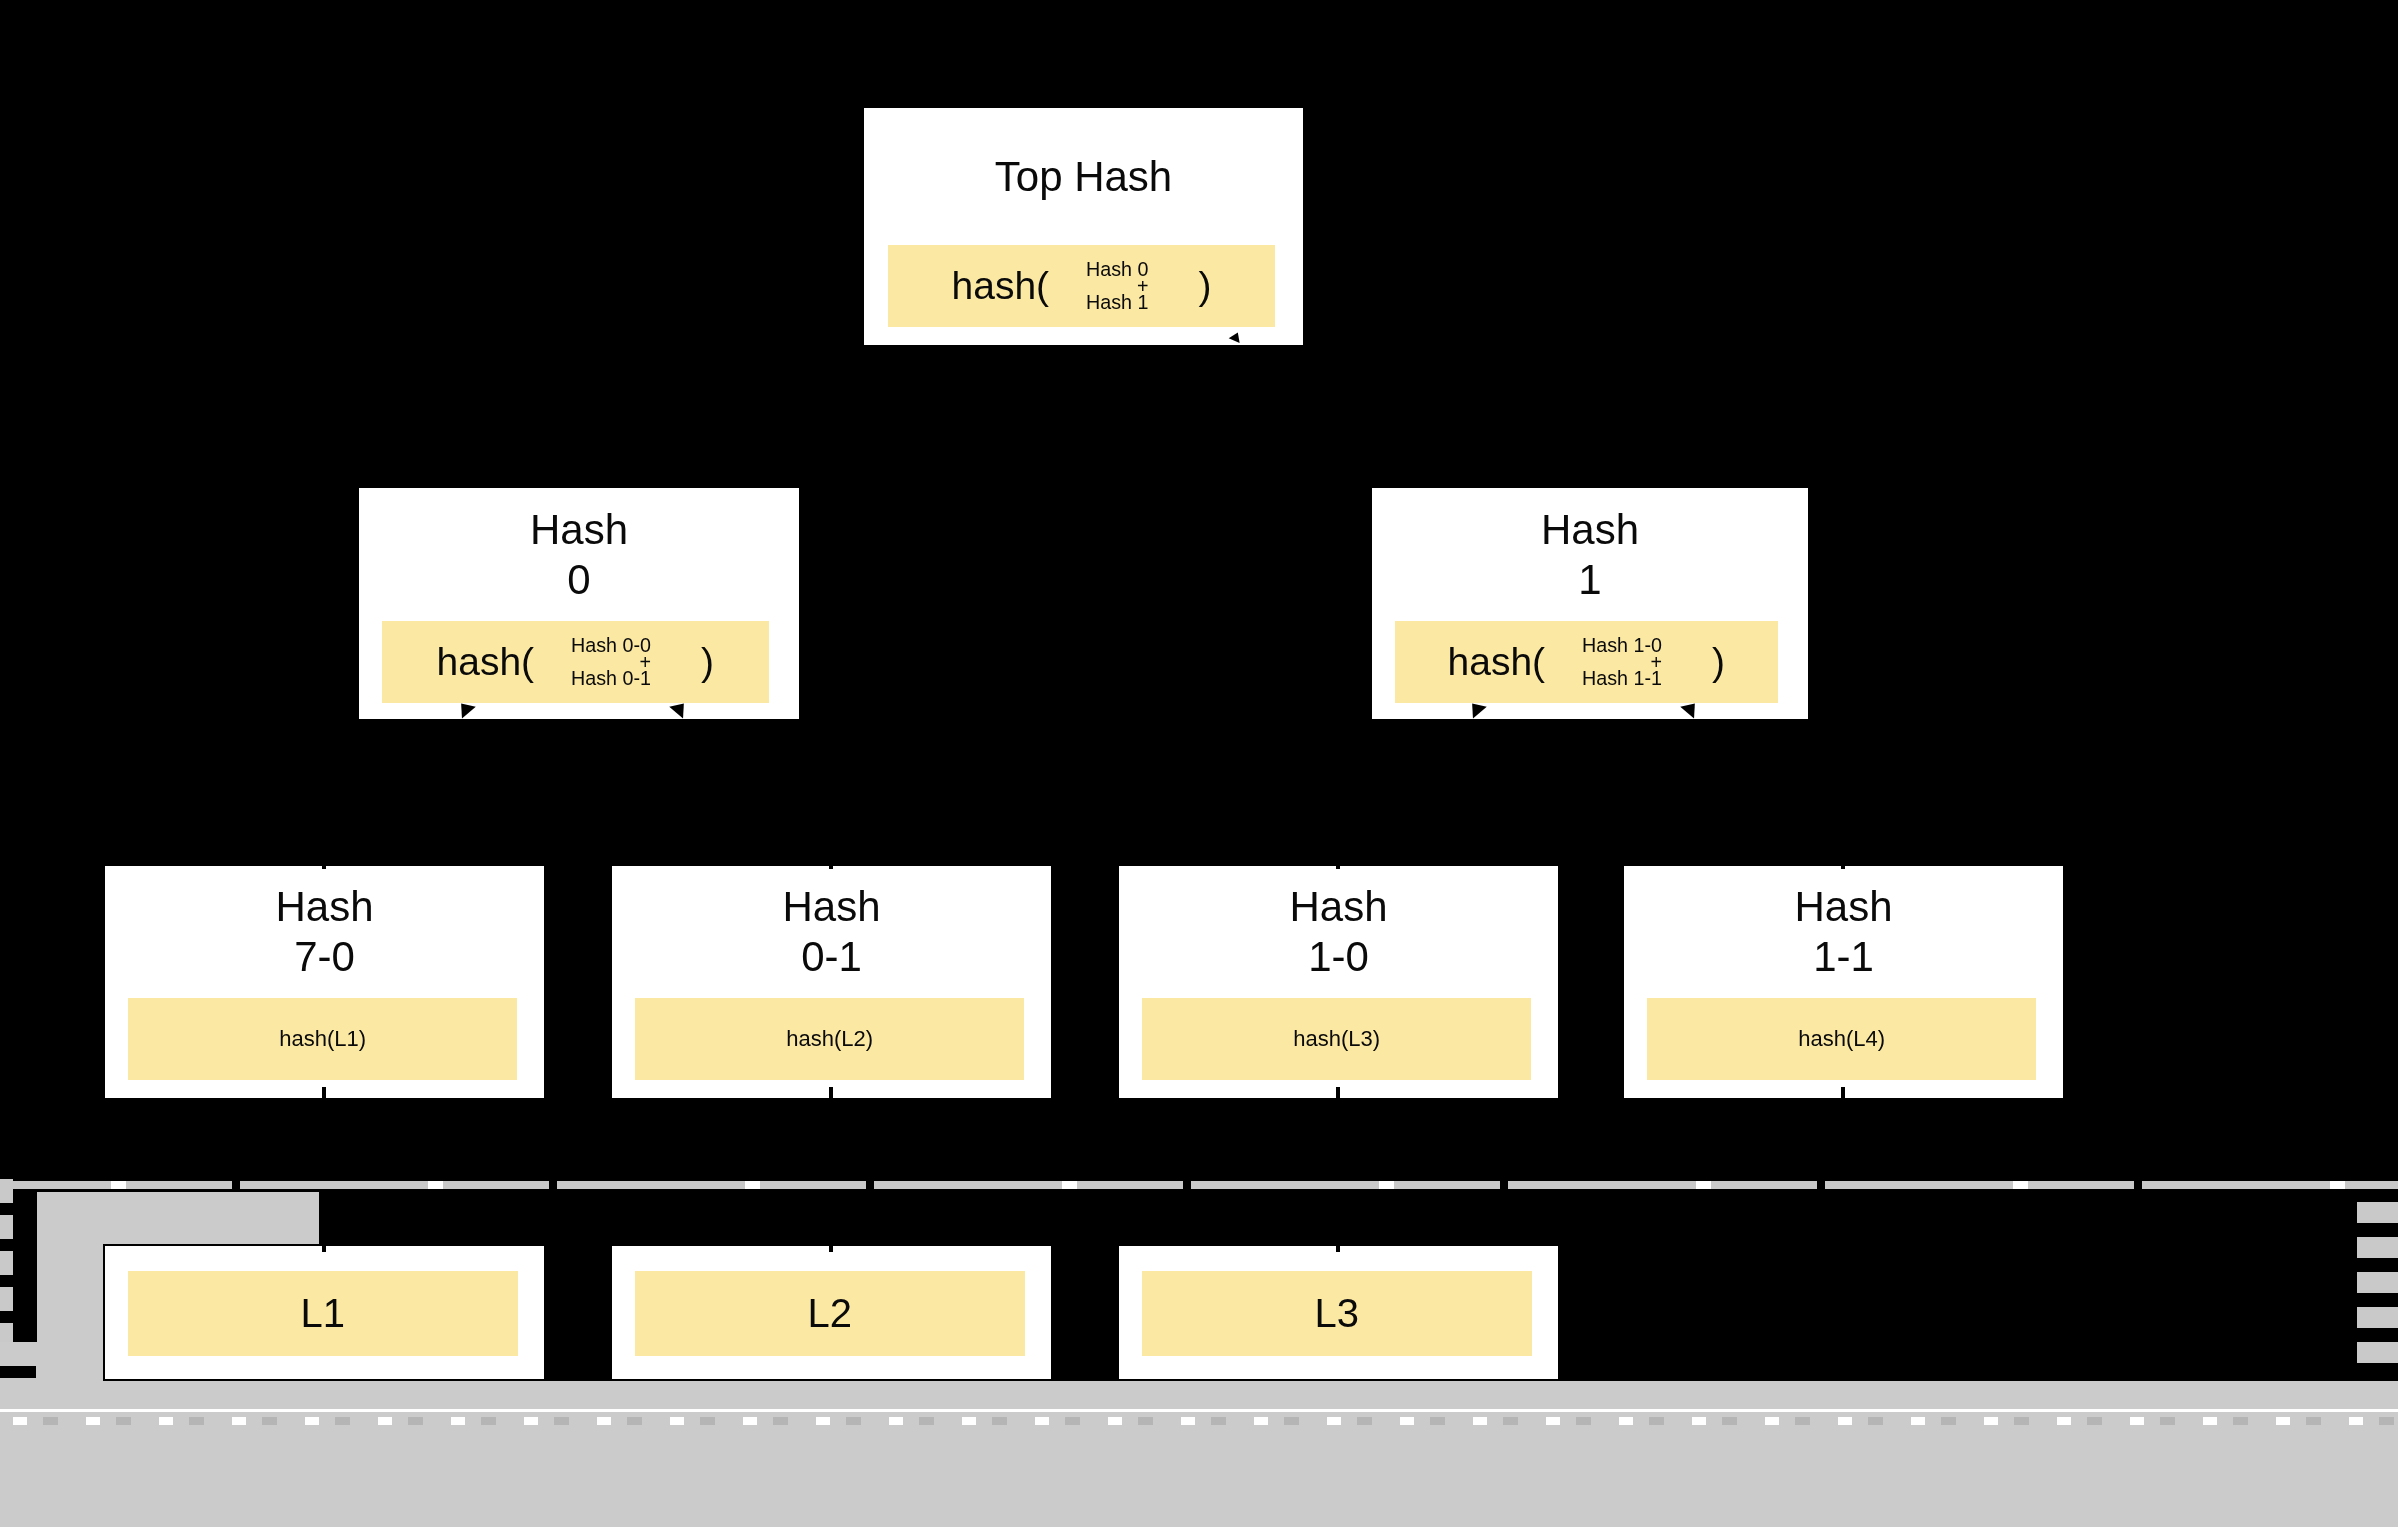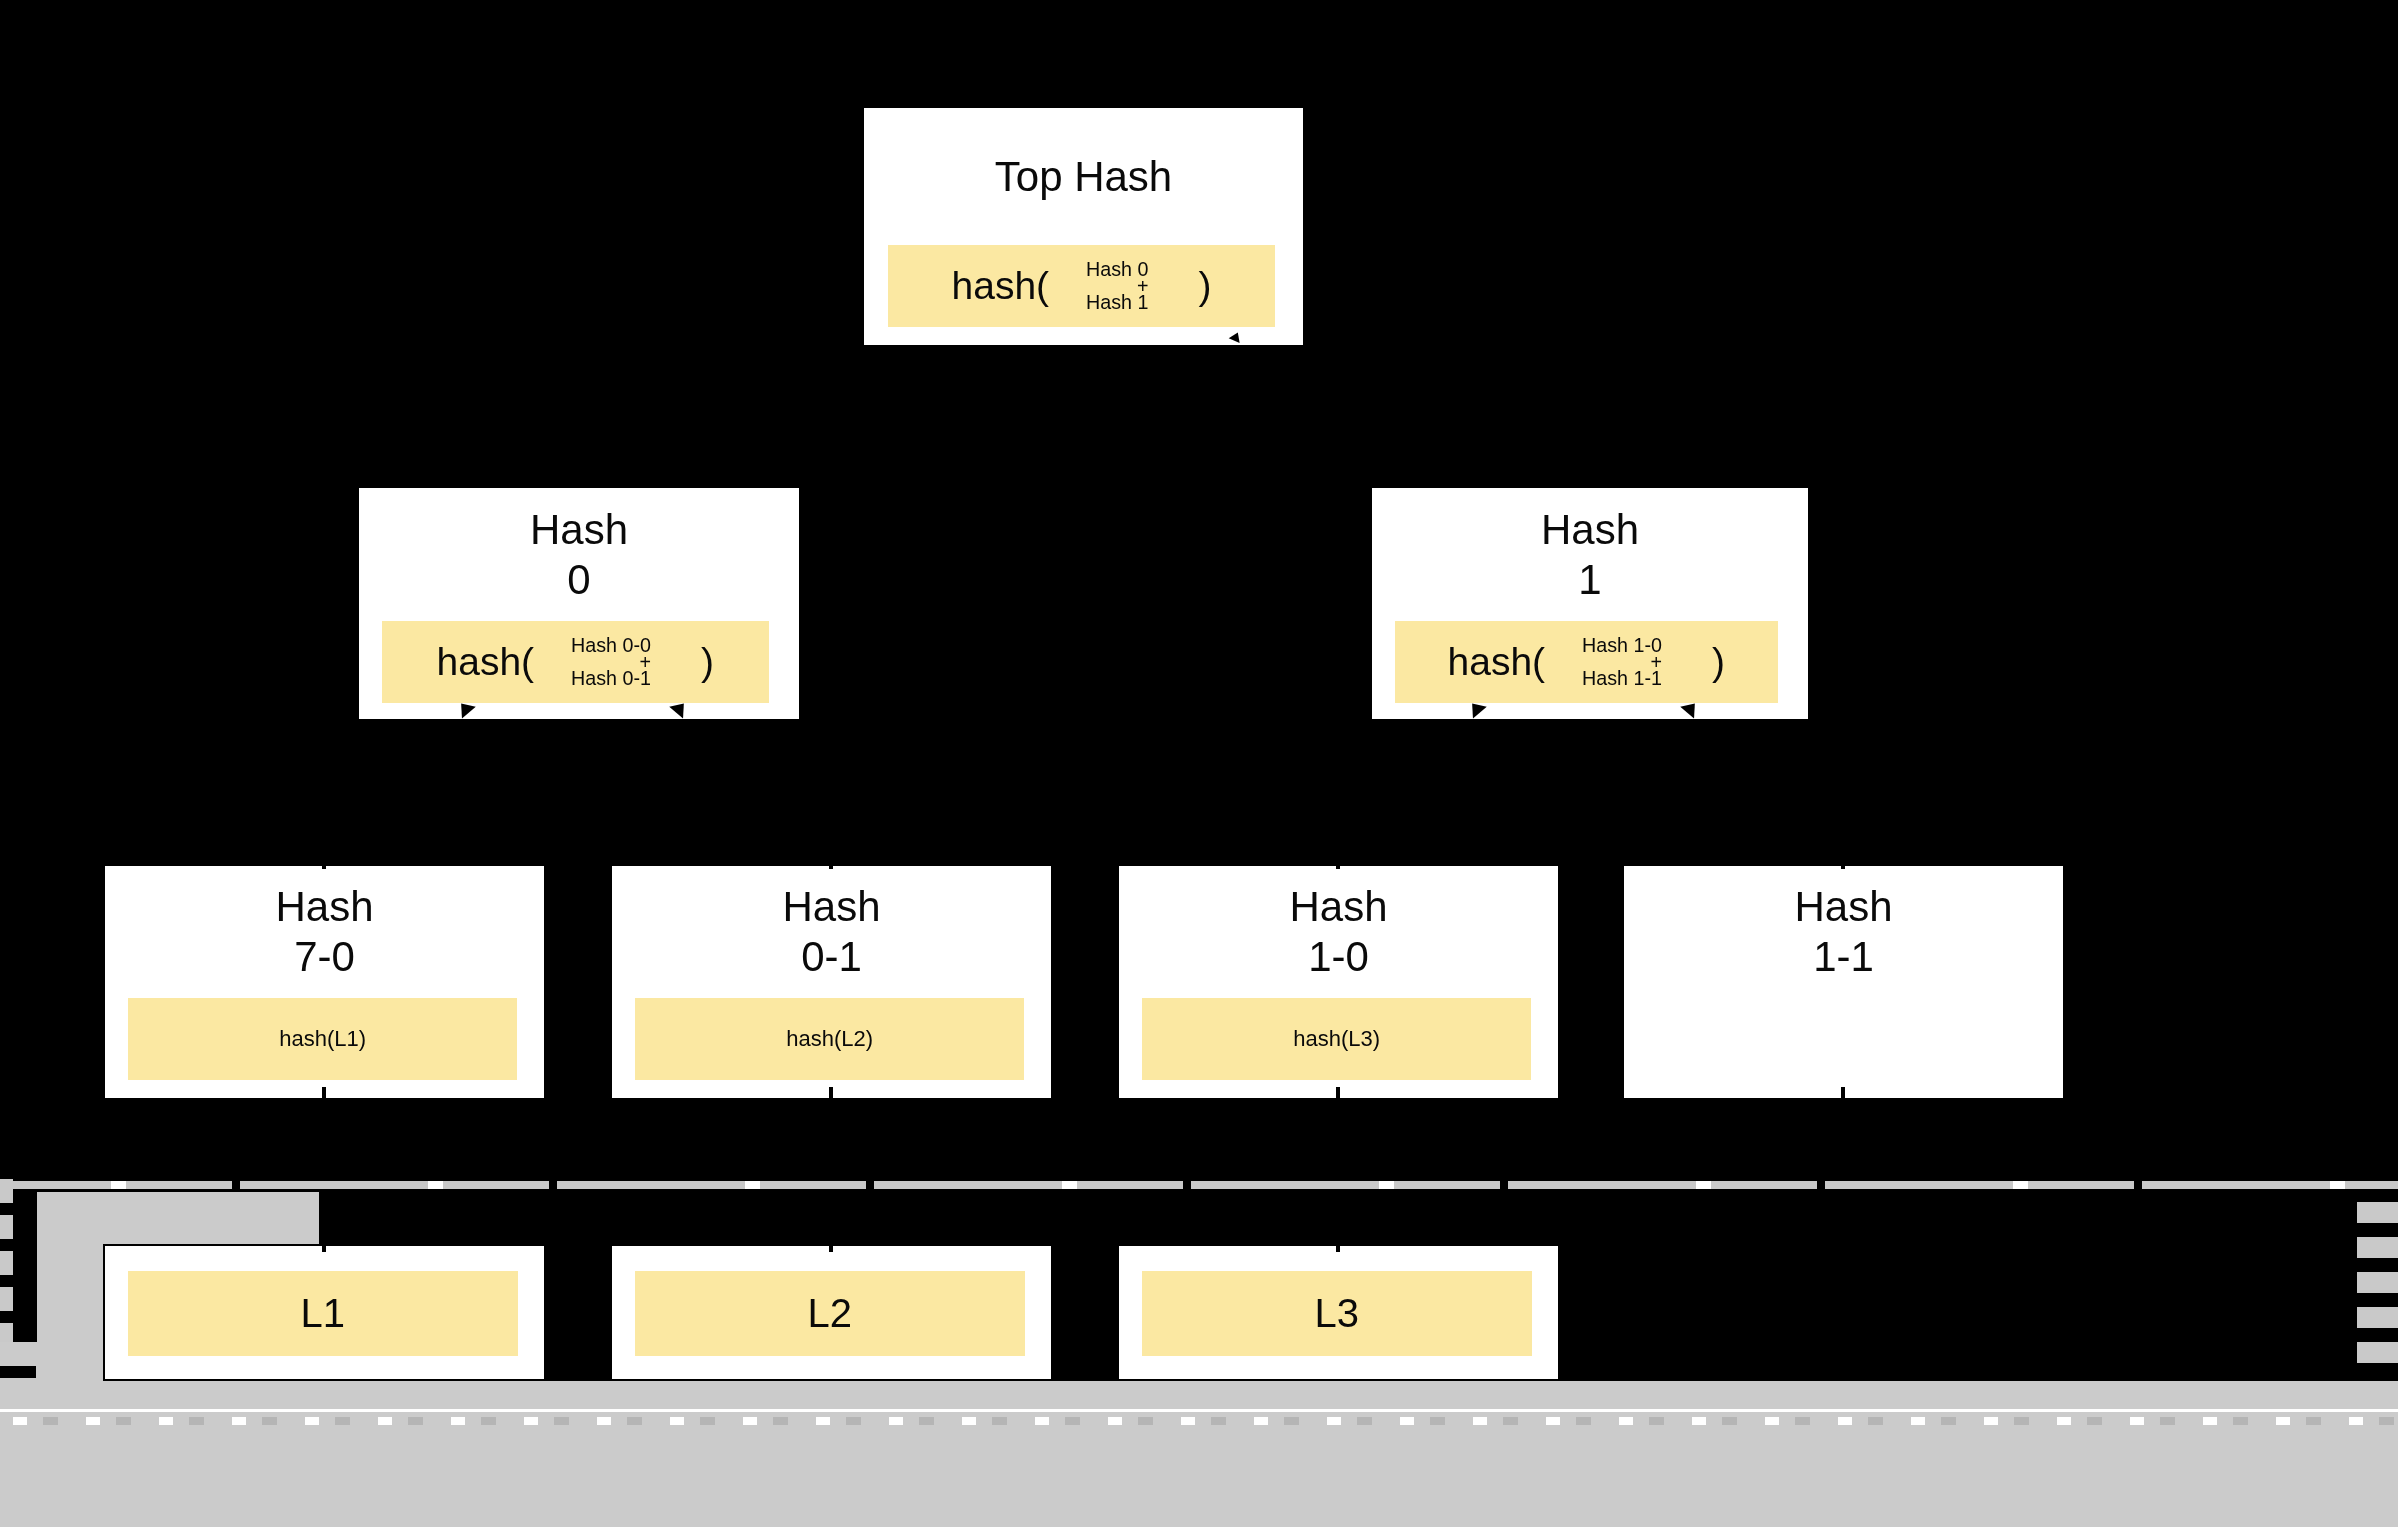--- a/index.html
+++ b/index.html
@@ -159,20 +159,23 @@
     <div class="yellow">
       <span class="formula-simple">hash(L3)</span>
     </div>
   </div>
 
   <div class="node node-lh" style="left:1622px;top:864px;width:443px;height:236px;">
     <div class="titles">
       <div class="title-line">Hash</div>
       <div class="title-line">1-1</div>
     </div>
+    <div class="yellow">
+      <span class="formula-simple">hash(L4)</span>
+    </div>
   </div>
 
   <div class="node node-leaf" style="left:103px;top:1244px;width:443px;height:137px;">
     <div class="yellow">
       <span class="leaf-label">L1</span>
     </div>
   </div>
   <div class="node node-leaf" style="left:610px;top:1244px;width:443px;height:137px;">
     <div class="yellow">
       <span class="leaf-label">L2</span>

